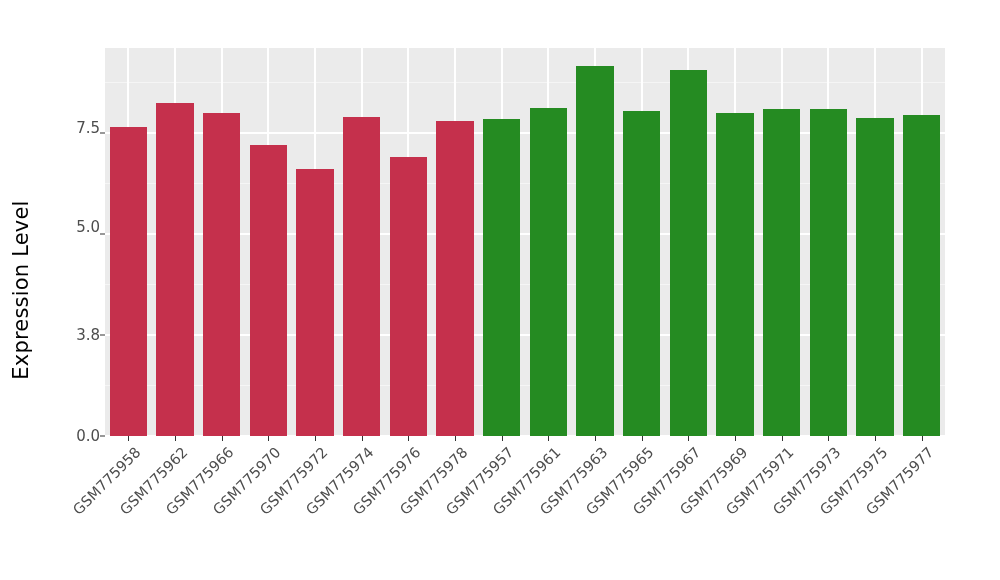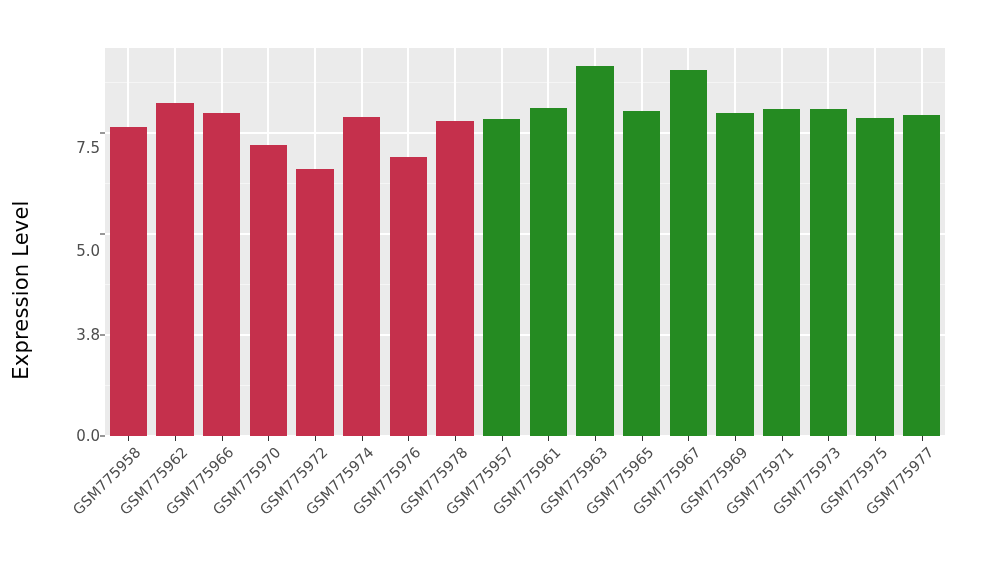--- a/index.html
+++ b/index.html
@@ -141,23 +141,23 @@
 
 <div id="plot-root">
 
   <div id="y-axis-title">Expression Level</div>
 
   <div id="y-ticks">
       <div class="y-tick-label" style="top: 436px;">0.0</div>
       <div class="y-tick-mark" style="top: 436px;"></div>
       <div class="y-tick-label" style="top: 334.958px;">3.8</div>
       <div class="y-tick-mark" style="top: 334.958px;"></div>
-      <div class="y-tick-label" style="top: 251px;">5.0</div>
+      <div class="y-tick-label" style="top: 227px;">5.0</div>
       <div class="y-tick-mark" style="top: 233.917px;"></div>
-      <div class="y-tick-label" style="top: 148px;">7.5</div>
+      <div class="y-tick-label" style="top: 128px;">7.5</div>
       <div class="y-tick-mark" style="top: 132.875px;"></div>
     </div>
 
   <div id="panel">
     <div id="grid-layer">
         <div class="grid-major-h" style="top: 388px;"></div>
         <div class="grid-major-h" style="top: 286.958px;"></div>
         <div class="grid-major-h" style="top: 185.917px;"></div>
         <div class="grid-major-h" style="top: 84.875px;"></div>
         <div class="grid-minor-h" style="top: 337.479px;"></div>

